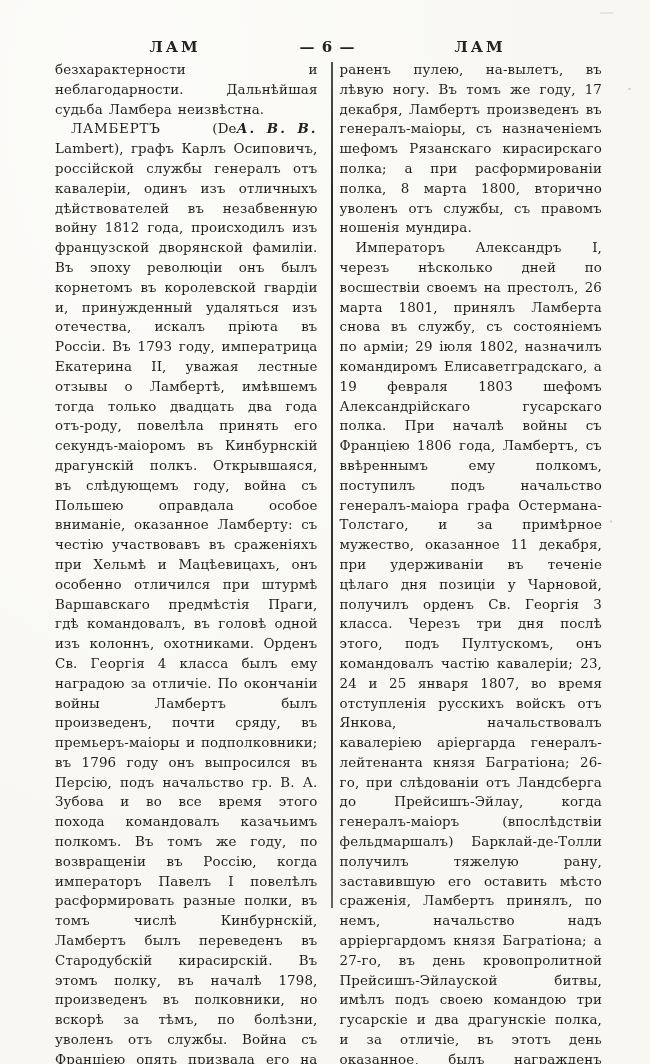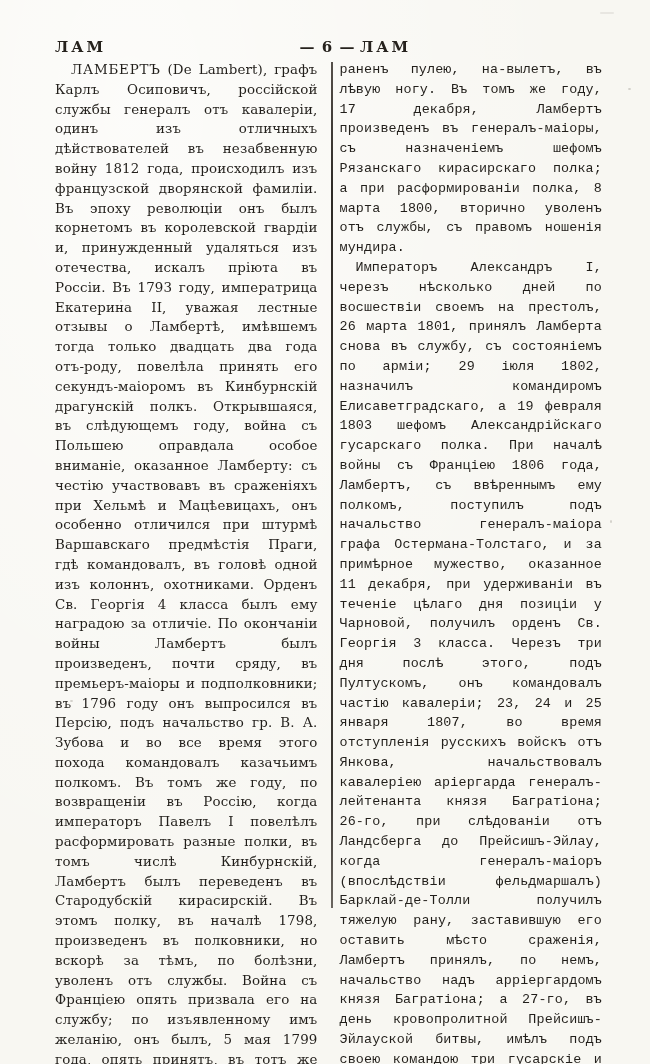--- a/index.html
+++ b/index.html
@@ -17,35 +17,35 @@
       radial-gradient(ellipse at 20% 10%, rgba(255,255,255,.6), transparent 60%),
       #f8f7f2;
   }
   
   .running-head {
     position: absolute; top: 38px; left: 55px; right: 50px;
     display: flex; justify-content: space-between; align-items: baseline;
     font-weight: 700; font-size: 15px; letter-spacing: 3px;
     color: #26221d;
   }
-  .running-head .colhead { width: 240px; text-align: left; }
+  .running-head .colhead { width: 240px; text-align: center; }
   .running-head .pageno { flex: 1; text-align: center; letter-spacing: 1px; font-size: 15px; }
   
   .text-area {
     position: absolute; top: 60px; left: 55px; right: 48px; bottom: 40px;
     display: flex;
   }
   .column {
     width: 268px;
     font-size: 13.4px; line-height: 19.8px;
     text-align: justify;
     word-spacing: 1.5px; letter-spacing: .15px;
   }
   .column.left  { padding-right: 10px; }
-  .column.right { padding-left: 12px; font-family: Liberation Mono, monospace; }
+  .column.right { padding-left: 12px; }
   .divider {
     position: absolute; left: 276px; top: 2px; width: 1.5px; height: 846px;
     background: linear-gradient(#55504a, #2e2b27 15%, #3a3631 85%, #6a655f);
   }
   .para { margin: 0; }
   .para.indent { text-indent: 16px; }
   .b { font-weight: 400; letter-spacing: .8px; }
   .sig {
     float: right; font-weight: 700; font-style: italic;
     letter-spacing: 2px; word-spacing: 4px;
@@ -66,20 +66,21 @@
 
   <div class="running-head">
     <span class="colhead">ЛАМ</span>
     <span class="pageno">— 6 —</span>
     <span class="colhead">ЛАМ</span>
   </div>
 
   <div class="text-area">
     <div class="divider"></div>
     <div class="column left">
+        <p class="para"><span>безхарактерности и неблагодарности. Дальнѣйшая судьба Ламбера неизвѣстна. </span><span class="sig">А. В. В.</span></p>
         <p class="para indent"><span class="b">ЛАМБЕРТЪ</span><span> (De Lambert), графъ Карлъ Осиповичъ, россійской службы генералъ отъ кавалеріи, одинъ изъ отличныхъ дѣйствователей въ незабвенную войну 1812 года, происходилъ изъ французской дворянской фамиліи. Въ эпоху революціи онъ былъ корнетомъ въ королевской гвардіи и, принужденный удаляться изъ отечества, искалъ пріюта въ Россіи. Въ 1793 году, императрица Екатерина II, уважая лестные отзывы о Ламбертѣ, имѣвшемъ тогда только двадцать два года отъ-роду, повелѣла принять его секундъ-маіоромъ въ Кинбурнскій драгунскій полкъ. Открывшаяся, въ слѣдующемъ году, война съ Польшею оправдала особое вниманіе, оказанное Ламберту: съ честію участвовавъ въ сраженіяхъ при Хельмѣ и Мацѣевицахъ, онъ особенно отличился при штурмѣ Варшавскаго предмѣстія Праги, гдѣ командовалъ, въ головѣ одной изъ колоннъ, охотниками. Орденъ Св. Георгія 4 класса былъ ему наградою за отличіе. По окончаніи войны Ламбертъ былъ произведенъ, почти сряду, въ премьеръ-маіоры и подполковники; въ 1796 году онъ выпросился въ Персію, подъ начальство гр. В. А. Зубова и во все время этого похода командовалъ казачьимъ полкомъ. Въ томъ же году, по возвращеніи въ Россію, когда императоръ Павелъ I повелѣлъ расформировать разные полки, въ томъ числѣ Кинбурнскій, Ламбертъ былъ переведенъ въ Стародубскій кирасирскій. Въ этомъ полку, въ началѣ 1798, произведенъ въ полковники, но вскорѣ за тѣмъ, по болѣзни, уволенъ отъ службы. Война съ Франціею опять призвала его на службу; по изъявленному имъ желанію, онъ былъ, 5 мая 1799 года, опять принятъ, въ тотъ же полкъ, съ отданіемъ старшинства, и, поступивъ въ корпусъ ген.-лейт. Римскаго-Корсакова, подъ </span></p>
       </div>
     <div class="column right">
         <p class="para"><span>раненъ пулею, на-вылетъ, въ лѣвую ногу. Въ томъ же году, 17 декабря, Ламбертъ произведенъ въ генералъ-маіоры, съ назначеніемъ шефомъ Рязанскаго кирасирскаго полка; а при расформированіи полка, 8 марта 1800, вторично уволенъ отъ службы, съ правомъ ношенія мундира.</span></p>
         <p class="para indent"><span>Императоръ Александръ I, черезъ нѣсколько дней по восшествіи своемъ на престолъ, 26 марта 1801, принялъ Ламберта снова въ службу, съ состояніемъ по арміи; 29 іюля 1802, назначилъ командиромъ Елисаветградскаго, а 19 февраля 1803 шефомъ Александрійскаго гусарскаго полка. При началѣ войны съ Франціею 1806 года, Ламбертъ, съ ввѣреннымъ ему полкомъ, поступилъ подъ начальство генералъ-маіора графа Остермана-Толстаго, и за примѣрное мужество, оказанное 11 декабря, при удерживаніи въ теченіе цѣлаго дня позиціи у Чарновой, получилъ орденъ Св. Георгія 3 класса. Черезъ три дня послѣ этого, подъ Пултускомъ, онъ командовалъ частію кавалеріи; 23, 24 и 25 января 1807, во время отступленія русскихъ войскъ отъ Янкова, начальствовалъ кавалеріею аріергарда генералъ-лейтенанта князя Багратіона; 26-го, при слѣдованіи отъ Ландсберга до Прейсишъ-Эйлау, когда генералъ-маіоръ (впослѣдствіи фельдмаршалъ) Барклай-де-Толли получилъ тяжелую рану, заставившую его оставить мѣсто сраженія, Ламбертъ принялъ, по немъ, начальство надъ арріергардомъ князя Багратіона; а 27-го, въ день кровопролитной Прейсишъ-Эйлауской битвы, имѣлъ подъ своею командою три гусарскіе и два драгунскіе полка, и за отличіе, въ этотъ день оказанное, былъ награжденъ орденами: Св. Владиміра 3 и прусскимъ Краснаго Орла 2 степени. Въ сраженіи 2 іюня, подъ Фридландомъ, Ламберту былъ порученъ правый флангъ кавалеріи; оно доставило ему еще орденъ Св. Анны 1 класса. Послѣ этого, возвратясь въ Россію со славою отличнаго кавалерійскаго гене-</span></p>
       </div>
   </div>
 
   <div class="speck s1"></div>
   <div class="speck s2"></div>

